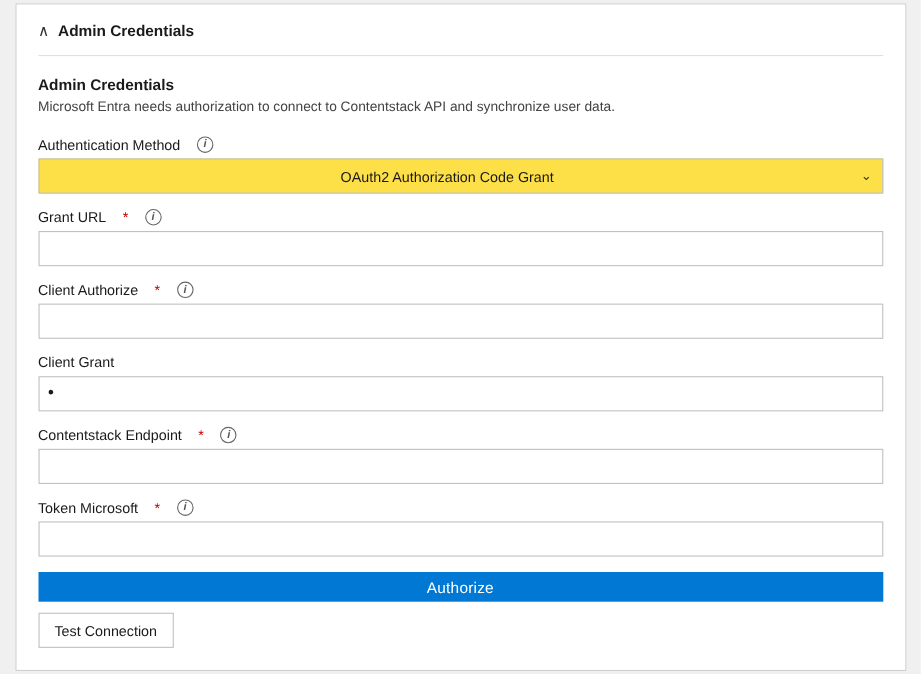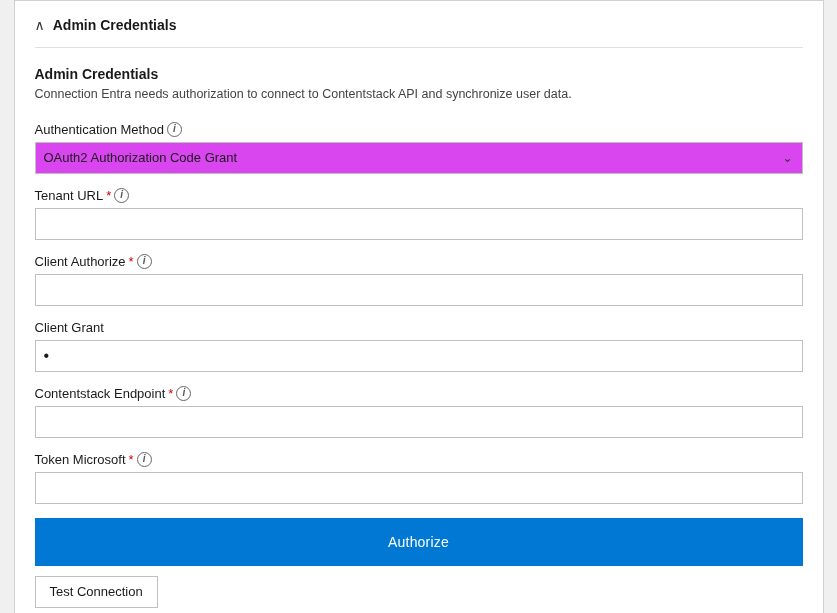--- a/index.html
+++ b/index.html
@@ -62,21 +62,21 @@
     .field-group {
       margin-bottom: 14px;
     }
 
     .field-label {
       font-size: 13px;
       color: #1a1a1a;
       margin-bottom: 5px;
       display: flex;
       align-items: center;
-      gap: 3px;
+      gap: 15px;
     }
 
     .field-label .required {
       color: #c00;
       font-size: 13px;
     }
 
     .info-icon {
       display: inline-flex;
       align-items: center;
@@ -96,25 +96,26 @@
     .select-wrapper {
       position: relative;
     }
 
     .select-field {
       width: 100%;
       padding: 6px 32px 6px 8px;
       border: 1px solid #c0c0c0;
       font-size: 13px;
       color: #1a1a1a;
-      background: #d946ef;
+      background: #fde047;
       appearance: none;
       -webkit-appearance: none;
       cursor: pointer;
       height: 32px;
+      text-align: center;
     }
 
     .select-arrow {
       position: absolute;
       right: 10px;
       top: 50%;
       transform: translateY(-50%);
       font-size: 12px;
       color: #333;
       pointer-events: none;
@@ -138,21 +139,21 @@
       border: 1px solid #c0c0c0;
       font-size: 16px;
       color: #1a1a1a;
       background: #fff;
       outline: none;
       letter-spacing: 2px;
     }
 
     .authorize-btn {
       width: 100%;
-      height: 48px;
+      height: 27px;
       background: #0078d4;
       color: #fff;
       border: none;
       font-size: 14px;
       font-weight: 500;
       cursor: pointer;
       margin-bottom: 10px;
       letter-spacing: 0.2px;
     }
 
@@ -183,40 +184,40 @@
 <div class="card">
 
   
   <div class="card-header">
     <span class="chevron-icon">∧</span>
     <span class="card-header-title">Admin Credentials</span>
   </div>
 
   
   <div class="section-title">Admin Credentials</div>
-  <div class="section-description">Connection Entra needs authorization to connect to Contentstack API and synchronize user data.</div>
+  <div class="section-description">Microsoft Entra needs authorization to connect to Contentstack API and synchronize user data.</div>
 
   
   <div class="field-group">
     <div class="field-label">
       <span>Authentication Method</span>
       <span class="info-icon">i</span>
     </div>
     <div class="select-wrapper">
       <select class="select-field">
         <option value="OAuth2 Authorization Code Grant">OAuth2 Authorization Code Grant</option>
       </select>
       <span class="select-arrow">⌄</span>
     </div>
   </div>
 
   
   <div class="field-group">
     <div class="field-label">
-      <span>Tenant URL</span>
+      <span>Grant URL</span>
       <span class="required">*</span>
       <span class="info-icon">i</span>
     </div>
     <input class="text-input" type="text" value="" style="">
   </div>
 
   
   <div class="field-group">
     <div class="field-label">
       <span>Client Authorize</span>

